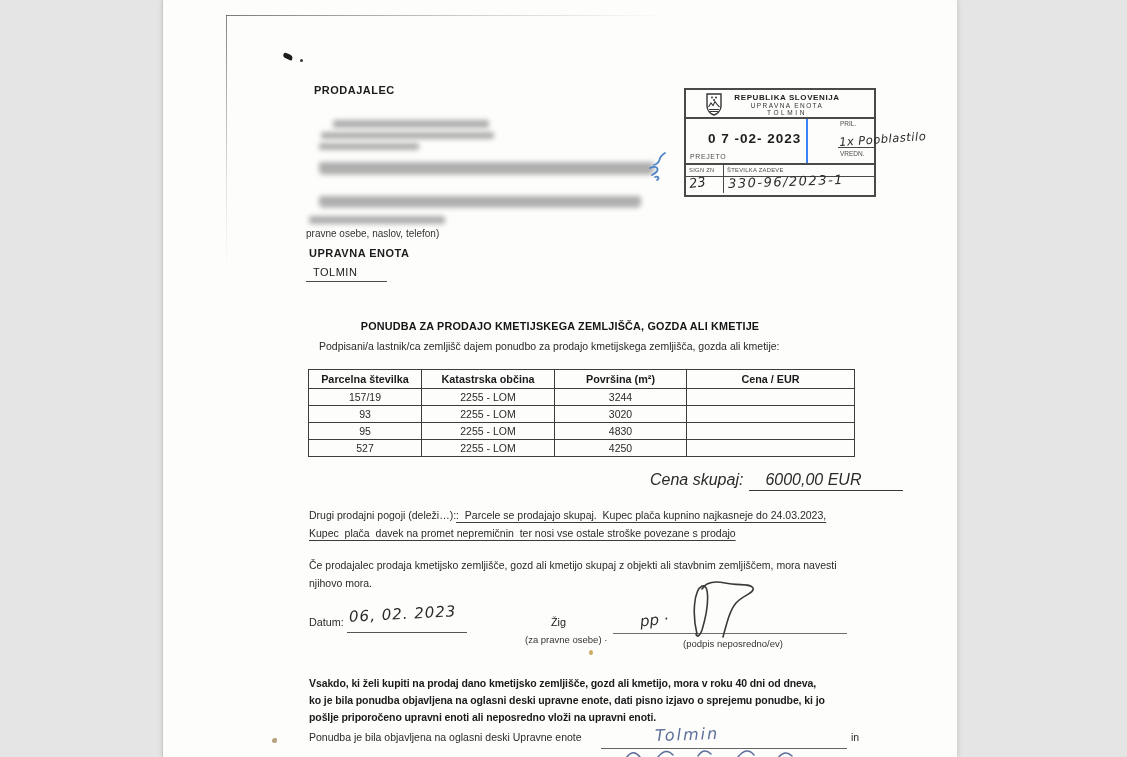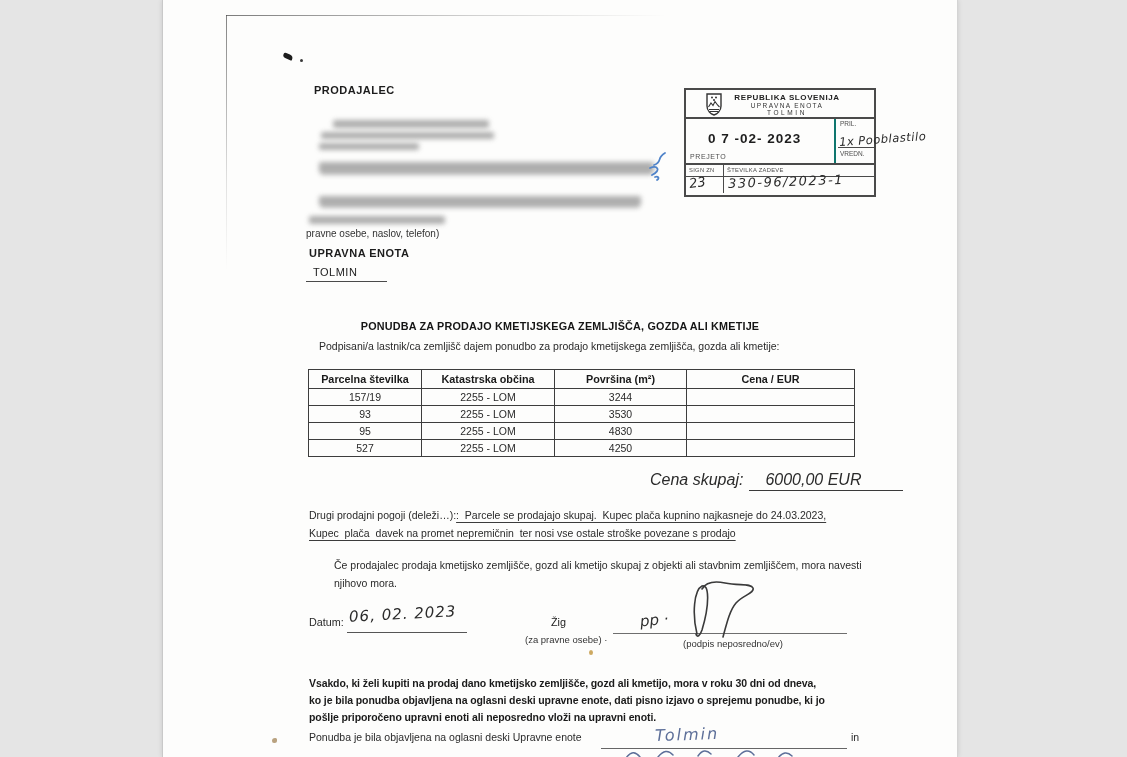--- a/index.html
+++ b/index.html
@@ -31,21 +31,21 @@
 
   .small-note { font-size:10px; color:#333; }
 
   
   .stamp { left:521px; top:88px; width:192px; height:109px; border:2px solid #4a4a4a; color:#3c3c3c; }
   .stamp-header { position:relative; height:29px; border-bottom:2px solid #4a4a4a; text-align:center; padding:3px 0 0 14px; }
   .stamp-line1 { font-size:8px; font-weight:bold; letter-spacing:.6px; color:#222; }
   .stamp-line2 { font-size:6.5px; letter-spacing:1.4px; color:#333; }
   .stamp-line3 { font-size:6.5px; letter-spacing:2.6px; color:#333; }
   .stamp-mid { position:relative; height:46px; border-bottom:2px solid #4a4a4a; }
-  .mid-left { position:absolute; left:0; top:0; bottom:0; width:150px; border-right:2px solid #0f766e; }
+  .mid-left { position:absolute; left:0; top:0; bottom:0; width:122px; border-right:2px solid #3b82f6; }
   .prejeto { position:absolute; left:4px; bottom:3px; font-size:7px; letter-spacing:.6px; color:#4e4e4e; }
   .stamp-date { position:absolute; left:22px; top:12px; font-size:13.5px; font-weight:bold;
                 letter-spacing:1px; color:#1e1e1e; white-space:nowrap; }
   .mid-right { position:absolute; left:152px; right:0; top:0; bottom:0; }
   .pril { position:absolute; left:2px; top:1px; font-size:6.5px; color:#4e4e4e; }
   .vredn-line { position:absolute; left:0; right:0; top:28px; border-top:1.5px solid #4a4a4a; }
   .vredn { position:absolute; left:2px; top:31px; font-size:6.5px; color:#4e4e4e; }
   .stamp-row3 { position:relative; height:12px; border-bottom:1.5px solid #4a4a4a; font-size:5.8px; color:#4e4e4e; }
   .signzn { position:absolute; left:3px; top:2px; letter-spacing:.3px; }
   .stzadeve { position:absolute; left:41px; top:2px; letter-spacing:.3px; }
@@ -73,21 +73,21 @@
       font-size:10.5px; padding:0; height:17px; overflow:hidden; white-space:nowrap; }
   table.parcels th { height:19px; font-weight:bold; color:#1a1a1a; font-size:10.8px;margin-left:19px; }
   col.c1{width:113px} col.c2{width:133px} col.c3{width:132px} col.c4{width:168px}
 
   .total { left:487px; top:471px; font-size:16px;font-style:italic; }
   .total .val { margin-left:6px; border-bottom:1px solid #3a3a3a; padding:0 42px 2px 16px; }
 
   .pre { white-space:pre-wrap; }
   .und { text-decoration:underline; text-underline-offset:2.5px; text-decoration-color:#3c3c3c; }
   .cond { left:146px; top:506px; font-size:10.5px; line-height:18px; white-space:nowrap; }
-  .bnote { left:146px; top:556px; font-size:10.5px; line-height:18px; white-space:nowrap;margin-left:25px; }
+  .bnote { left:146px; top:556px; font-size:10.5px; line-height:18px; white-space:nowrap; }
 
   .datum-label { left:146px; top:616px; font-size:10.8px; }
   .date-underline { left:184px; top:632px; width:120px; height:1px; background:#555; }
   .zig { left:388px; top:616px; font-size:10.8px; color:#222; }
   .zig-note { left:362px; top:634px; font-size:9.5px; color:#333; }
   .sig-line { left:450px; top:633px; width:234px; height:1px; background:#6e6e6e; }
   .sig-note { left:490px; top:638px; width:160px; text-align:center; font-size:9.5px; color:#333; }
   .dot-yellow { left:426px; top:650px; width:4px; height:5px; background:#c49a45; border-radius:50%; opacity:.85; }
 
   .legal { left:146px; top:675px; font-size:10.5px; font-weight:bold; line-height:17px;
@@ -180,21 +180,21 @@
     </tr>
     <tr>
       <td>157/19</td>
       <td>2255 - LOM</td>
       <td>3244</td>
       <td></td>
     </tr>
     <tr>
       <td>93</td>
       <td>2255 - LOM</td>
-      <td>3530</td>
+      <td>3020</td>
       <td></td>
     </tr>
     <tr>
       <td>95</td>
       <td>2255 - LOM</td>
       <td>4830</td>
       <td></td>
     </tr>
     <tr>
       <td>527</td>
@@ -227,21 +227,21 @@
   <div class="abs sig-line"></div>
   <div class="abs hw hw-pp">pp ·</div>
   <svg class="abs" style="left:520px; top:580px;" width="98" height="60" viewBox="0 0 98 60">
     <path d="M14 54 C9 34 11 10 19 6 C26 3 27 24 19 50 C17 56 14 58 13 54
              M19 9 C23 2 32 1 42 3 C56 6 68 3 70 8 C72 13 60 15 53 23 C47 30 44 42 40 57" fill="none" stroke="#3a3a3a" stroke-width="1.6" stroke-linecap="round"></path>
   </svg>
   <div class="abs sig-note">(podpis neposredno/ev)</div>
   <div class="abs dot-yellow"></div>
 
   <div class="abs legal">
-    <div>Vsakdo, ki želi kupiti na prodaj dano kmetijsko zemljišče, gozd ali kmetijo, mora v roku 30 dni od dneva,</div>
+    <div>Vsakdo, ki želi kupiti na prodaj dano kmetijsko zemljišče, gozd ali kmetijo, mora v roku 40 dni od dneva,</div>
     <div>ko je bila ponudba objavljena na oglasni deski upravne enote, dati pisno izjavo o sprejemu ponudbe, ki jo</div>
     <div>pošlje priporočeno upravni enoti ali neposredno vloži na upravni enoti.</div>
   </div>
 
   <div class="abs pub-prefix">Ponudba je bila objavljena na oglasni deski Upravne enote</div>
   <div class="abs pub-line"></div>
   <div class="abs hw hw-tolmin">Tolmin</div>
   <div class="abs pub-suffix">in</div>
 
   <svg class="abs" style="left:455px; top:750px;" width="230" height="14" viewBox="0 0 230 14">

